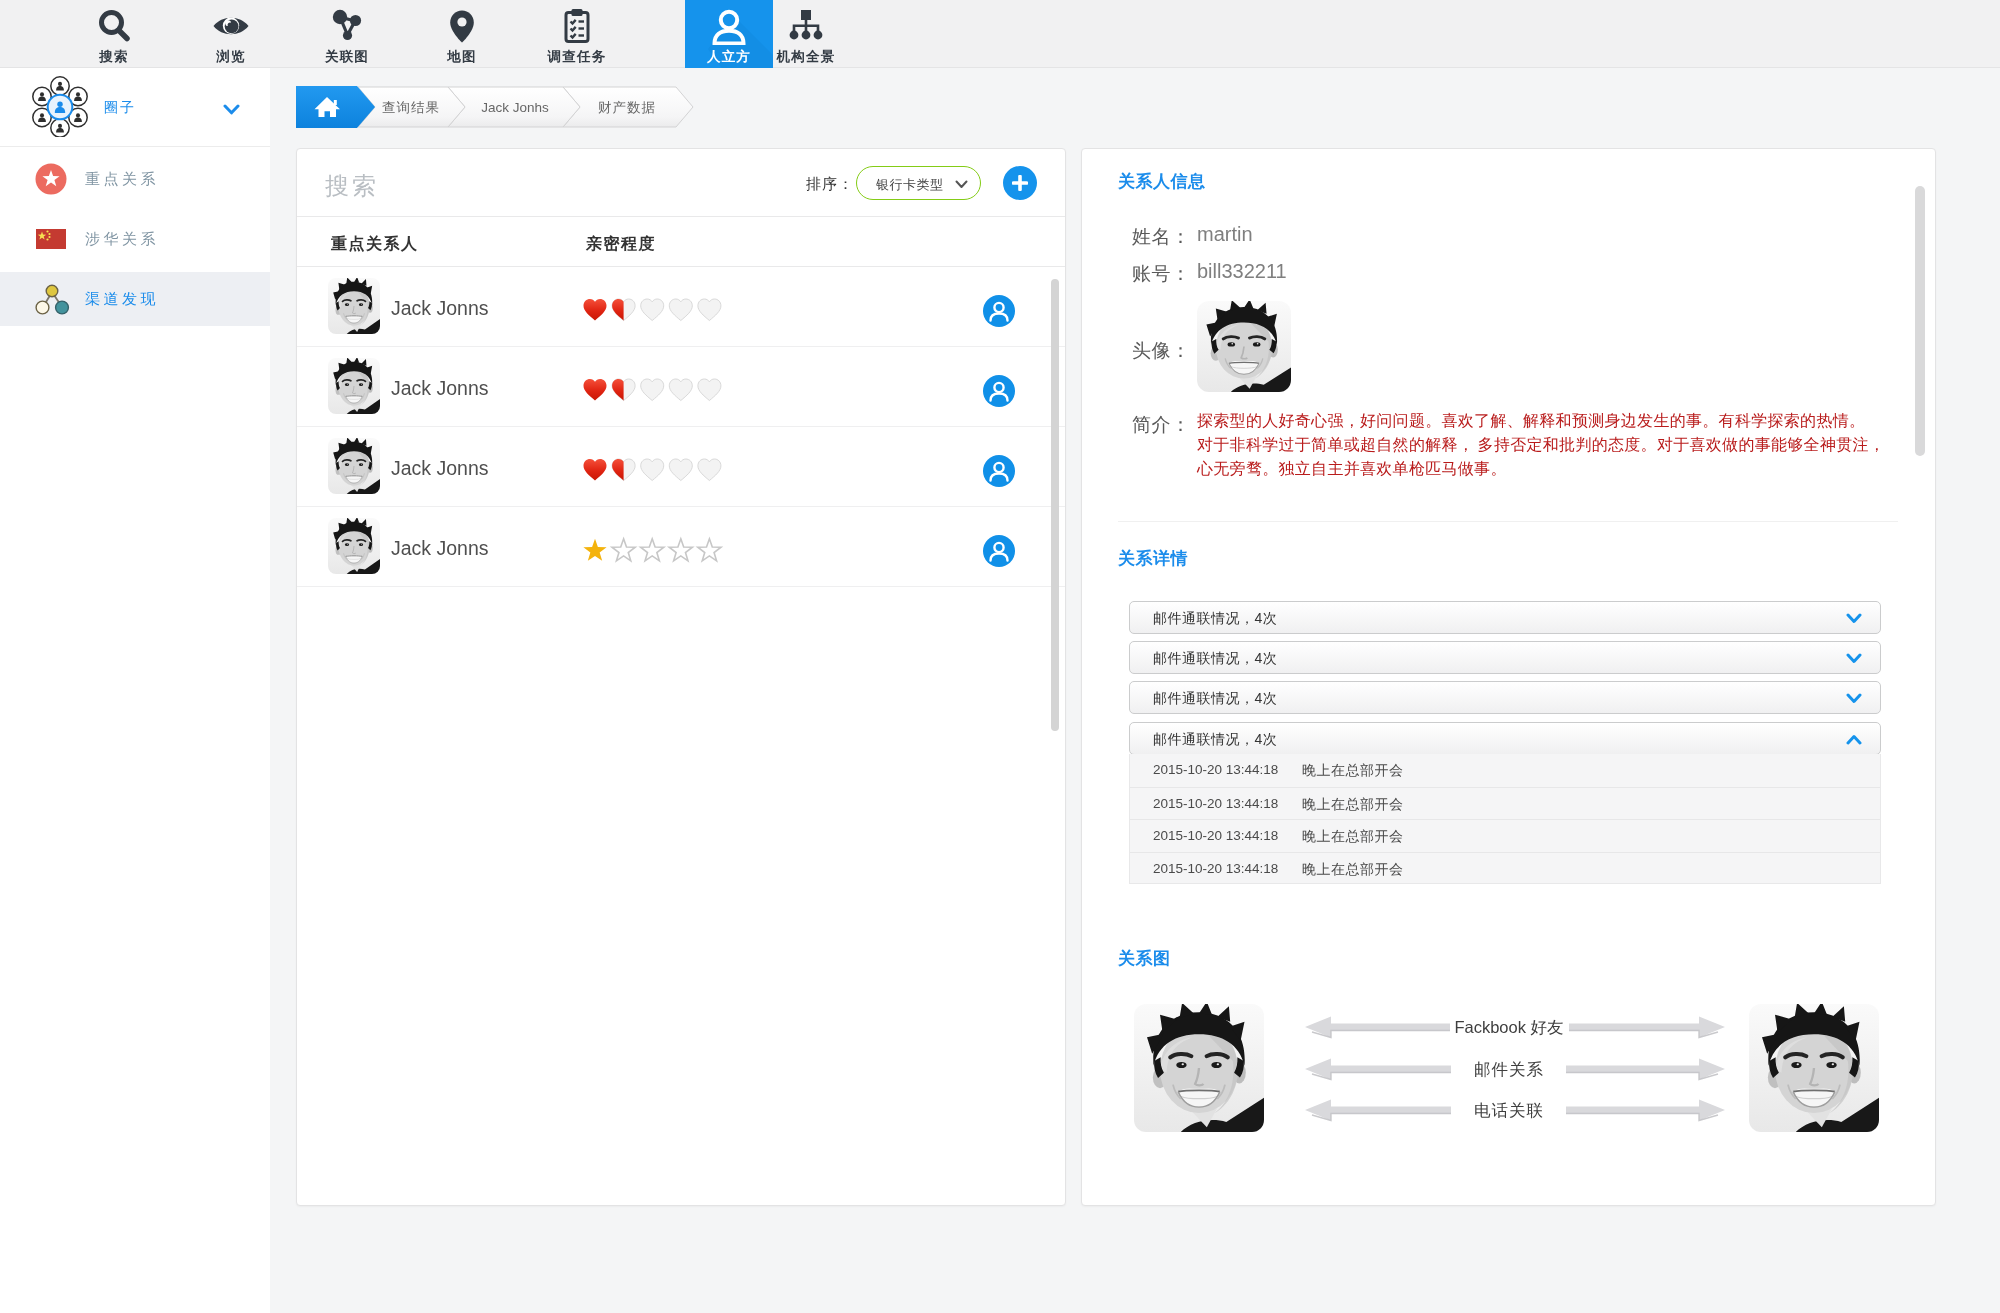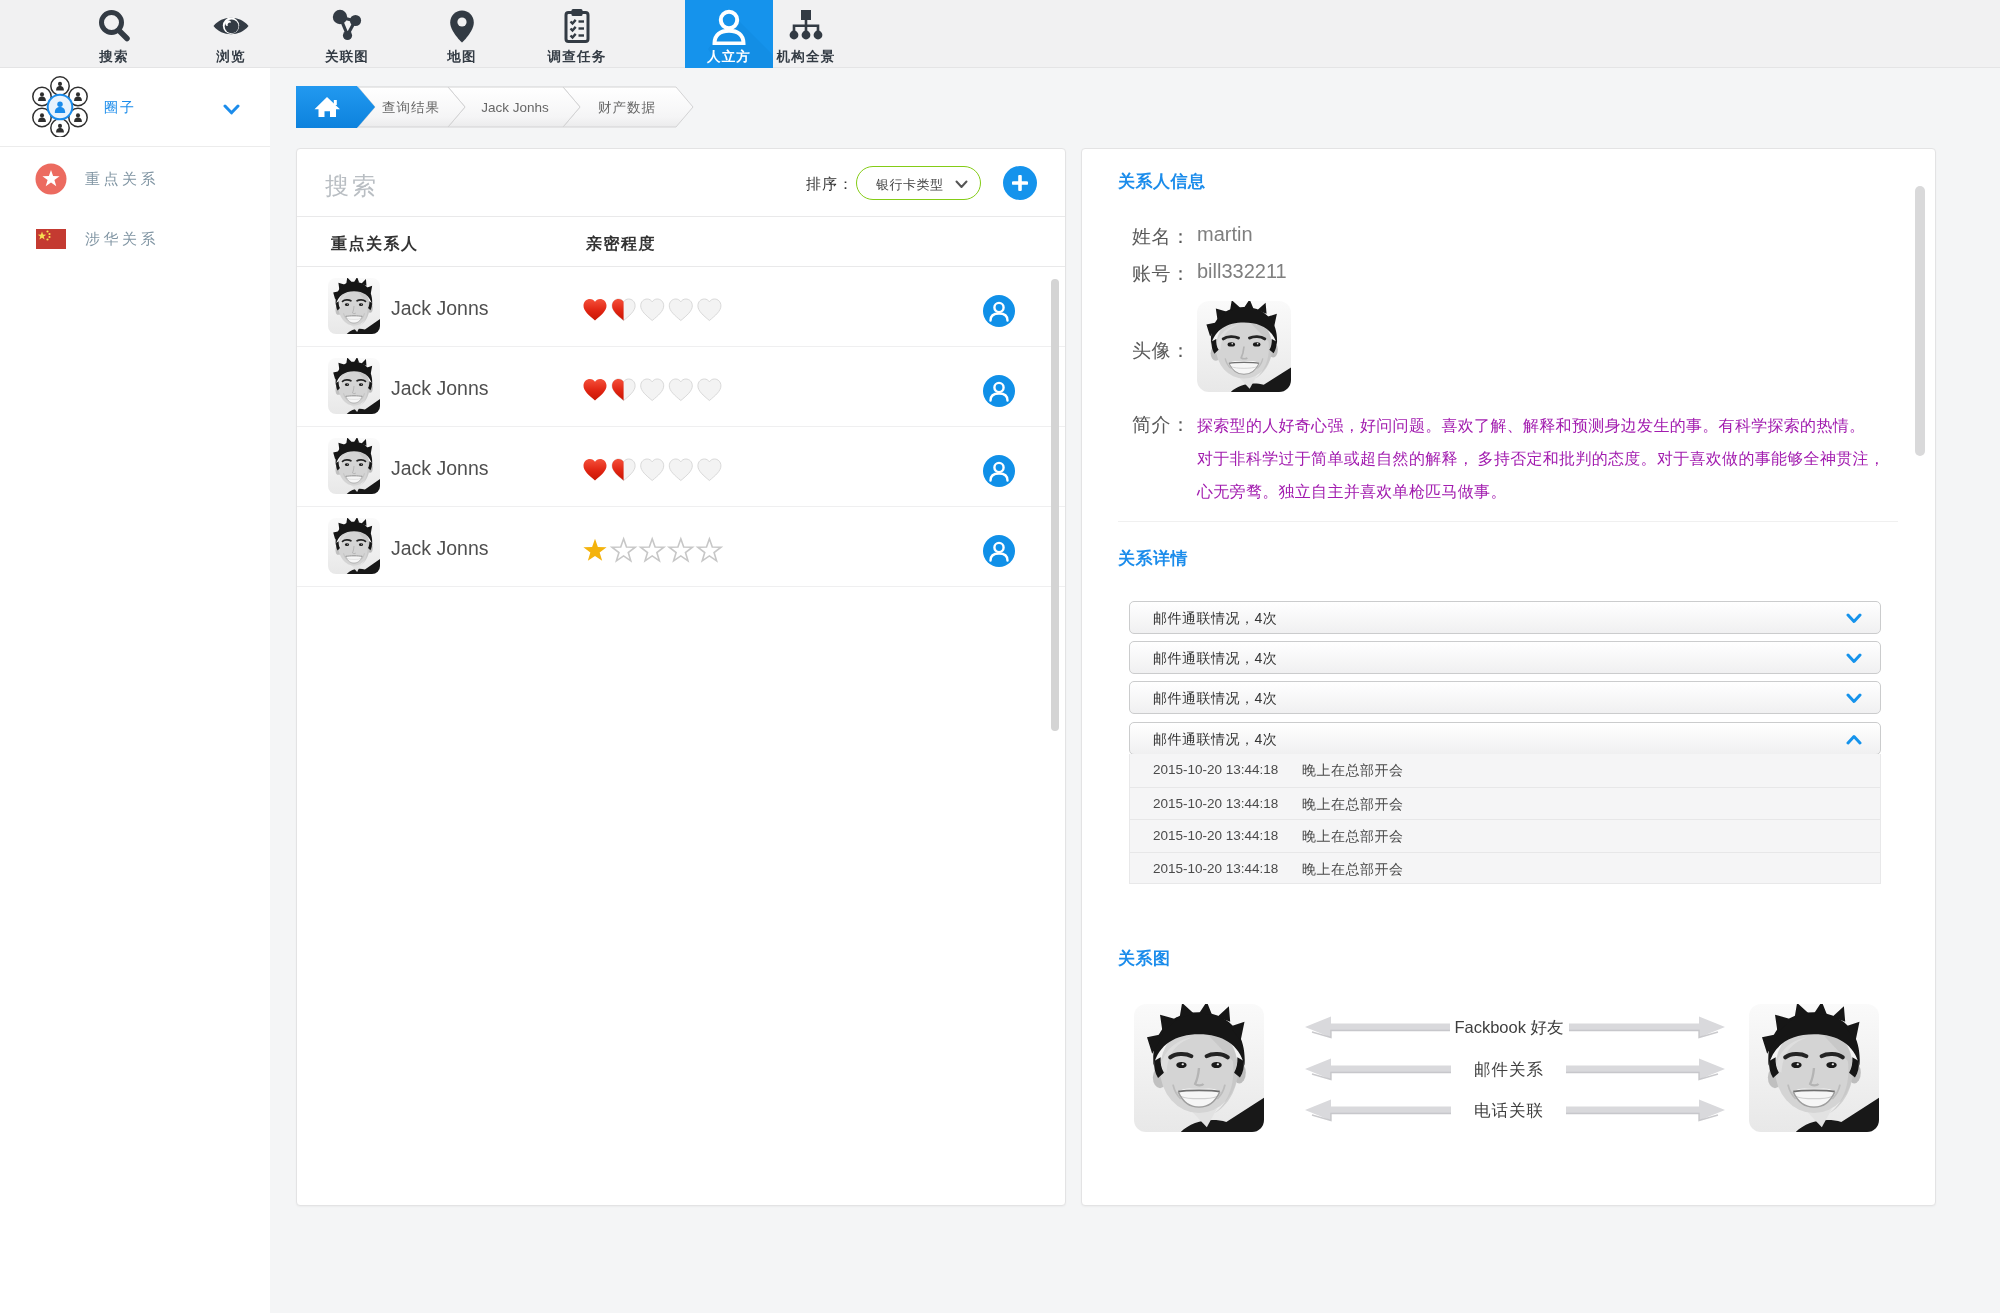--- a/index.html
+++ b/index.html
@@ -45,21 +45,21 @@
   .row .name { position:absolute; left:94px; top:41px; transform:translateY(-50%); font-size:19.5px; color:#4f4f4f; }
   .row .ava { position:absolute; left:31px; top:11px; width:52px; height:56px; border-radius:8px; overflow:hidden; }
   .row .hearts { position:absolute; left:284px; top:29px; }
   .row .pbtn { position:absolute; left:686px; top:28px; }
   .lscroll { position:absolute; right:6px; top:130px; width:8px; height:452px; background:#d4d4d4; border-radius:4px; }
 
   
   .rtitle { position:absolute; left:36px; font-size:17px; font-weight:bold; color:#1b8ceb; letter-spacing:0.5px; }
   .flab { position:absolute; left:50px; font-size:19px; color:#595959; letter-spacing:0.5px; }
   .fval { position:absolute; left:115px; font-size:20px; color:#7f7f7f; }
-  .intro { position:absolute; left:115px; top:260px; width:720px; font-size:16px; color:#a21caf; line-height:33px; white-space:nowrap; letter-spacing:0.3px; }
+  .intro { position:absolute; left:115px; top:260px; width:720px; font-size:16px; color:#b91c1c; line-height:24px; white-space:nowrap; letter-spacing:0.3px; }
   .hr1 { position:absolute; left:36px; top:372px; width:780px; height:1px; background:#f0f0f0; }
   .acc { position:absolute; left:47px; width:752px; height:33px; border:1px solid #cbcccd; border-radius:5px; background:linear-gradient(#ffffff,#f0f0f1);padding-left:31px; }
   .acc .atxt { position:absolute; left:23px; top:8px; font-size:14px; font-weight:normal; color:#333; letter-spacing:0.5px; }
   .acc svg { position:absolute; right:18px; top:11px; }
   .accbody { position:absolute; left:47px; top:605px; width:752px; height:130px; background:#f5f5f6; border:1px solid #e8e8e9; border-top:none; }
   .arow { position:absolute; left:0; width:750px; height:32px; }
   .arow .d { position:absolute; left:23px; top:8px; font-size:13.5px; color:#4a4a4a; }
   .arow .t { position:absolute; left:172px; top:8px; font-size:14px; color:#4a4a4a; letter-spacing:0.5px; }
   .arow + .arow { border-top:1px solid #e7e7e8; }
   .gava { position:absolute; top:855px; width:130px; height:128px; border-radius:12px; overflow:hidden; }
@@ -254,20 +254,30 @@
         <g fill="#f7de51">
           <path transform="translate(6,7) scale(1.05)" d="M0.00 -4.20 L1.00 -1.38 L3.99 -1.30 L1.62 0.53 L2.47 3.40 L0.00 1.70 L-2.47 3.40 L-1.62 0.53 L-3.99 -1.30 L-1.00 -1.38 Z"></path>
           <circle cx="11.5" cy="2.5" r="1.1"></circle>
           <circle cx="13.5" cy="5" r="1.1"></circle>
           <circle cx="13.5" cy="8" r="1.1"></circle>
           <circle cx="11.5" cy="10.5" r="1.1"></circle>
         </g>
       </svg>
       <span class="txt">涉华关系</span>
     </div>
+  <div class="side-item active" style="top:204px;">
+      <svg style="position:absolute;left:34px;top:12px" width="36" height="31" viewBox="0 0 36 31">
+        <line x1="18" y1="8" x2="9" y2="23" stroke="#7c7669" stroke-width="1.8"></line>
+        <line x1="18" y1="8" x2="28" y2="23" stroke="#7c7669" stroke-width="1.8"></line>
+        <circle cx="18" cy="7" r="5.8" fill="#dec63f" stroke="#6b6245" stroke-width="1.4"></circle>
+        <circle cx="8.5" cy="23.5" r="6.4" fill="#fdf8e8" stroke="#6b6245" stroke-width="1.4"></circle>
+        <circle cx="28" cy="23.5" r="6.4" fill="#43939d" stroke="#35626a" stroke-width="1.4"></circle>
+      </svg>
+      <span class="txt">渠道发现</span>
+    </div>
 </div>
 
 <div id="main">
   <svg style="position:absolute;left:26px;top:18px" width="400" height="43" viewBox="0 0 400 43">
     <g font-family="Liberation Sans, sans-serif" font-size="13.5" fill="#666">
       <polygon points="267,1 380,1 397,21 380,41 267,41 284,21" fill="url(#segw)" stroke="#d3d3d4" stroke-width="1"></polygon>
       <polygon points="152,1 267,1 284,21 267,41 152,41 169,21" fill="url(#segw)" stroke="#d3d3d4" stroke-width="1"></polygon>
       <polygon points="62,1 152,1 169,21 152,41 62,41 79,21" fill="url(#segw)" stroke="#d3d3d4" stroke-width="1"></polygon>
       <polygon points="0,0 61,0 79,21 61,42 0,42" fill="url(#segb)"></polygon>
       <text x="115" y="26" text-anchor="middle" letter-spacing="1">查询结果</text>

